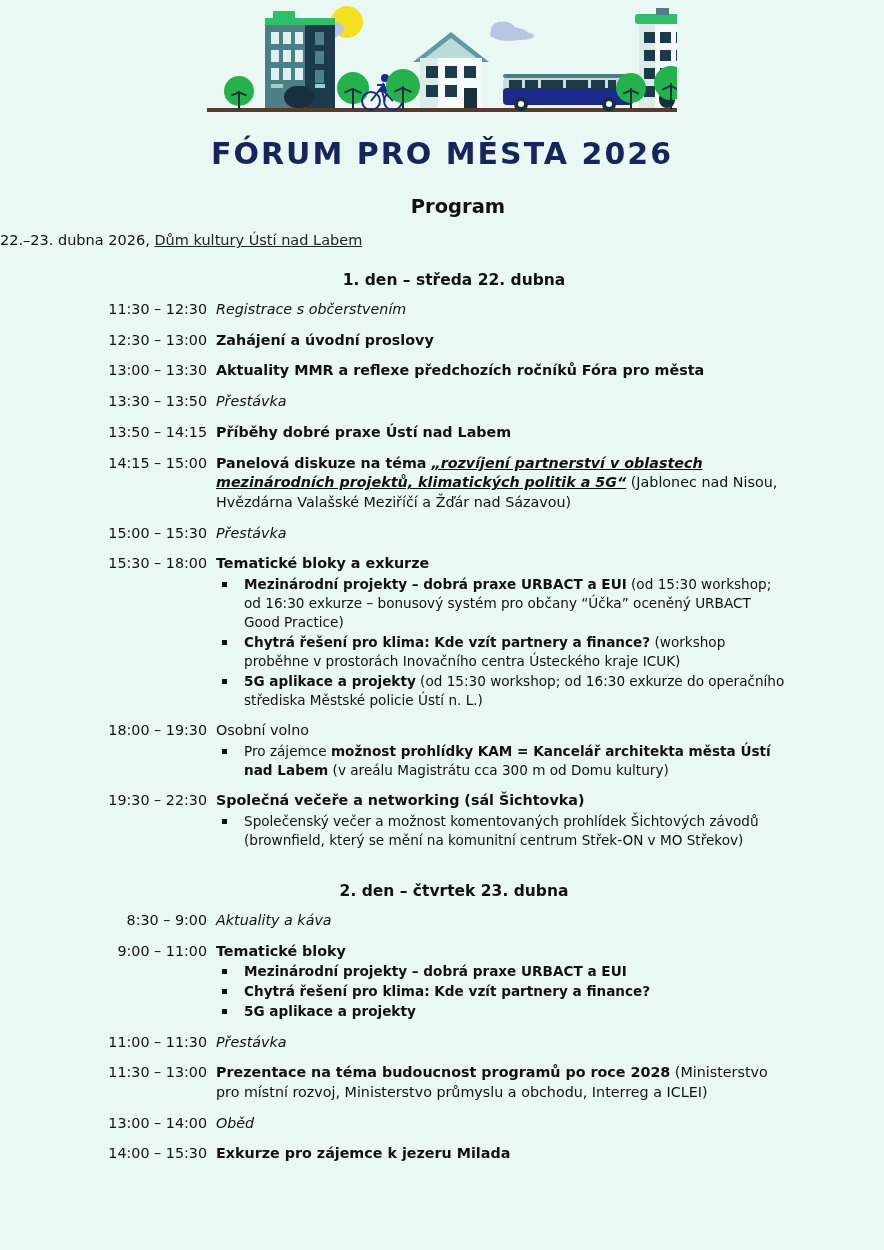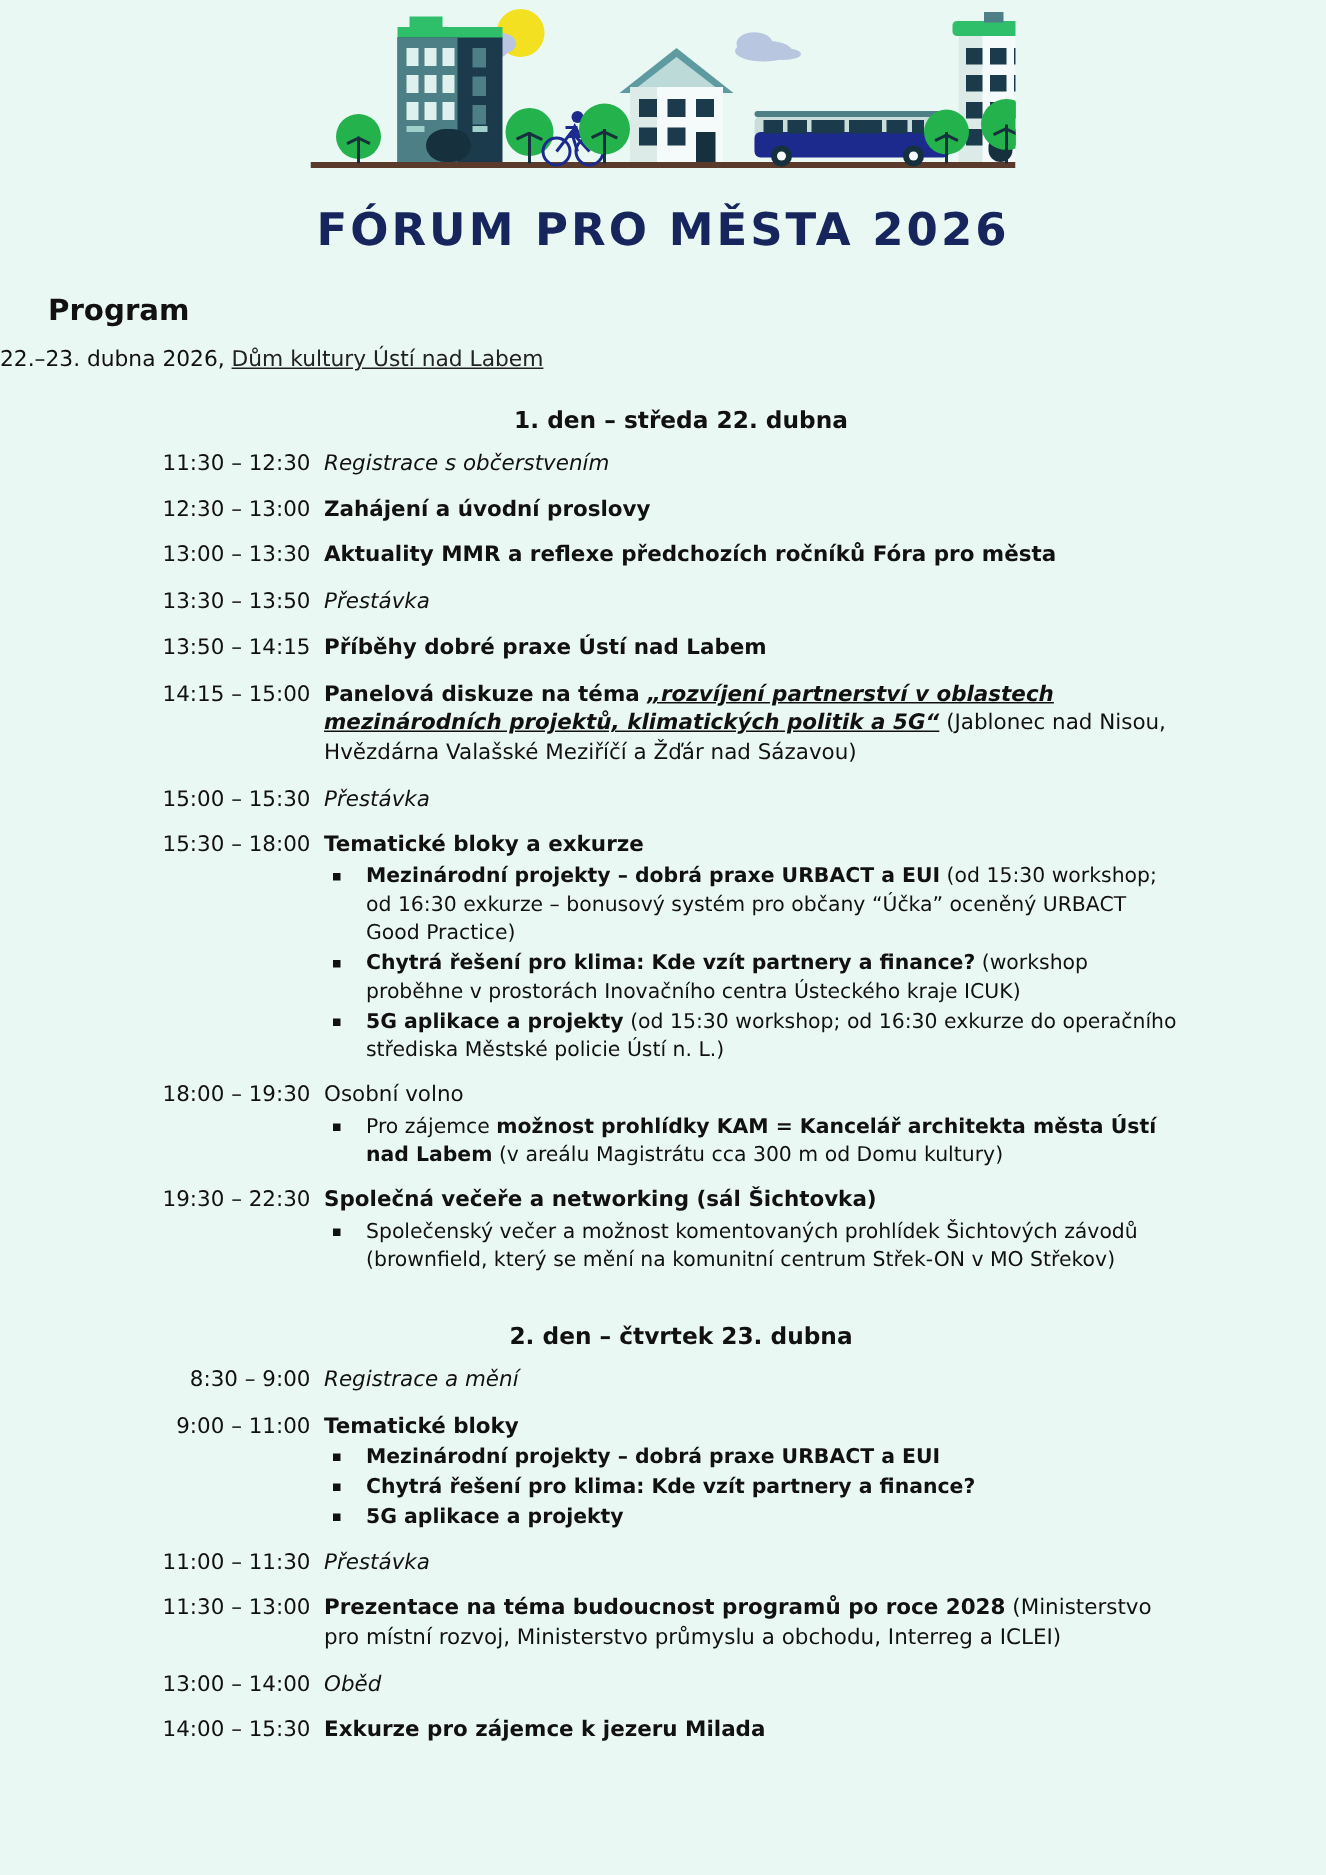--- a/index.html
+++ b/index.html
@@ -35,21 +35,21 @@
     font-size: 30px;
     font-weight: bold;
     letter-spacing: 2.0px;
     color: #16265c;
     margin-top: 4px;
     line-height: 1.1;
   }
 
   
   .program-title {
-    text-align: left;
+    text-align: center;
     font-size: 19.5px;
     font-weight: bold;
     color: #111;
     margin-top: 25px;
     margin-left: 32px;
   }
   .subtitle {
     font-size: 14.5px;
     color: #111;
     margin-top: 14px;
@@ -329,21 +329,21 @@
           <div class="time">19:30 – 22:30</div>
           <div class="desc"><span class="b">Společná večeře a networking (sál Šichtovka)</span><ul class="sublist">
               <li><span>Společenský večer a možnost komentovaných prohlídek Šichtových závodů (brownfield, který se mění na komunitní centrum Střek-ON v MO Střekov)</span></li>
             </ul></div>
         </div>
       </div>
       <div class="day-heading second">2. den – čtvrtek 23. dubna</div>
       <div class="schedule">
         <div class="row">
           <div class="time">8:30 – 9:00</div>
-          <div class="desc"><span class="i">Registrace a mění</span></div>
+          <div class="desc"><span class="i">Aktuality a káva</span></div>
         </div>
         <div class="row">
           <div class="time">9:00 – 11:00</div>
           <div class="desc"><span class="b">Tematické bloky</span><ul class="sublist">
               <li><span class="b">Mezinárodní projekty – dobrá praxe URBACT a EUI</span></li>
               <li><span class="b">Chytrá řešení pro klima: Kde vzít partnery a finance?</span></li>
               <li><span class="b">5G aplikace a projekty</span></li>
             </ul></div>
         </div>
         <div class="row">

